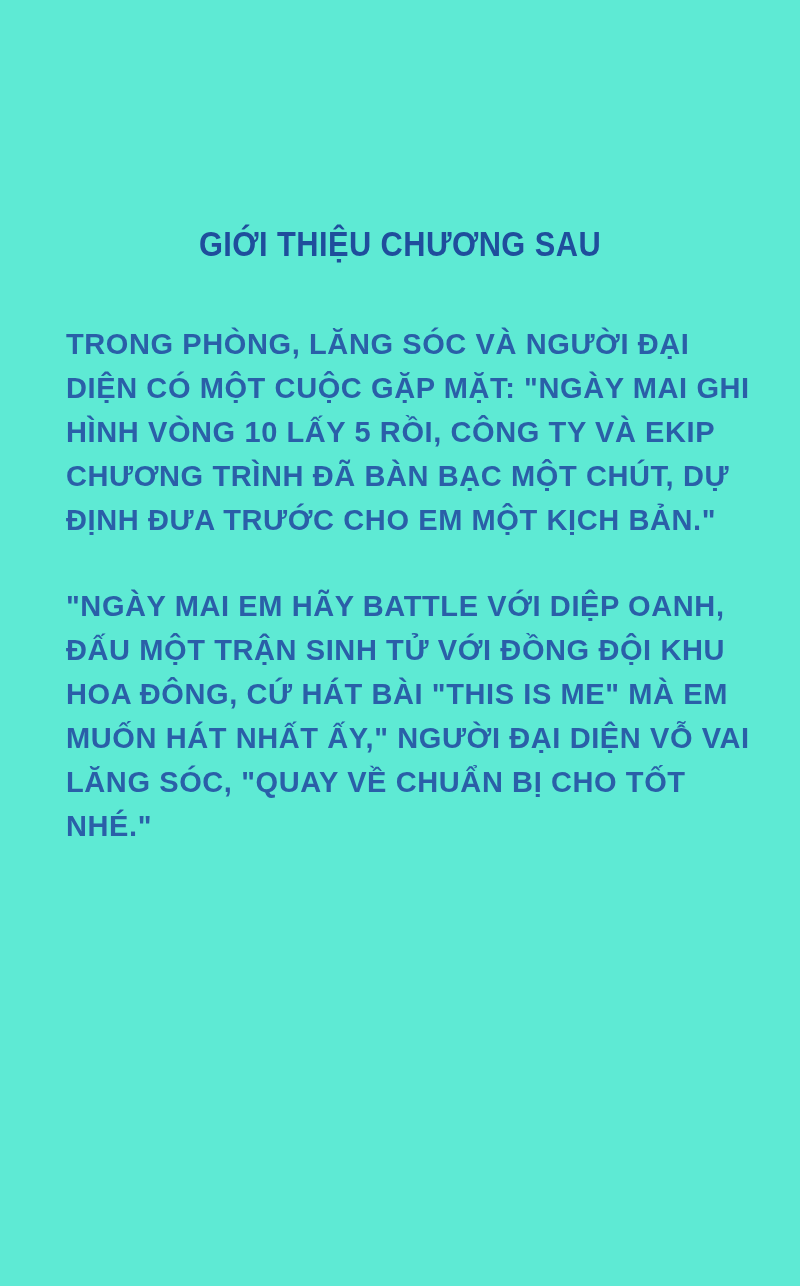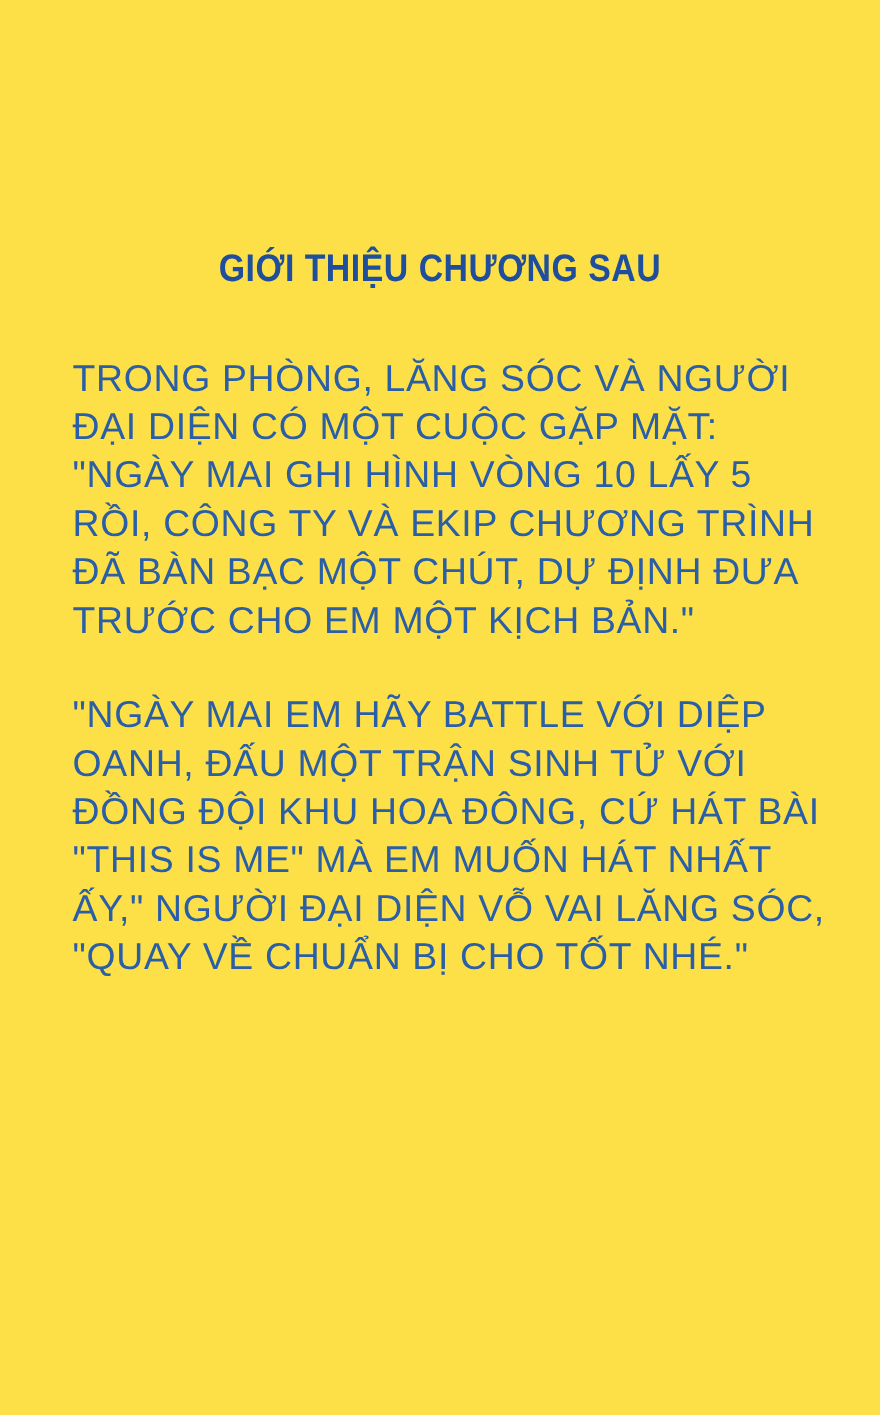--- a/index.html
+++ b/index.html
@@ -10,21 +10,21 @@
   body {
     width: 800px;
     height: 1286px;
     font-family: "Liberation Sans", sans-serif;
     -webkit-font-smoothing: antialiased;
   }
   .page {
     position: relative;
     width: 800px;
     height: 1286px;
-    background: #fde047;
+    background: #5eead4;
     overflow: hidden;
     box-sizing: border-box;
   }
   .heading {
     position: absolute;
     top: 224px;
     left: 0;
     width: 800px;
     text-align: center;
     font-family: "Liberation Sans", sans-serif;
@@ -38,27 +38,27 @@
     white-space: nowrap;
   }
   .body-block {
     position: absolute;
     left: 66px;
     width: 690px;
     top: 322px;
   }
   .para {
     font-family: "Liberation Sans", sans-serif;
-    font-size: 34px;
+    font-size: 29px;
     line-height: 44px;
     letter-spacing: 0.6px;
     color: #2a5fa8;
     text-transform: uppercase;
     margin: 0 0 42px 0;
-    font-weight: 400;
+    font-weight: 700;
   }
   .para:last-child {
     margin-bottom: 0;
   }
 </style>
 </head>
 <body>
 
 <div class="page">
 

